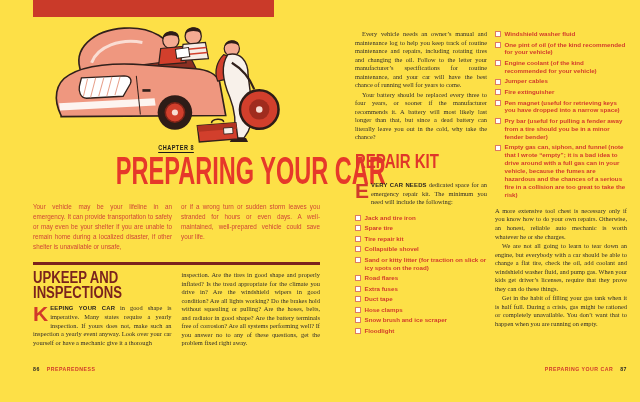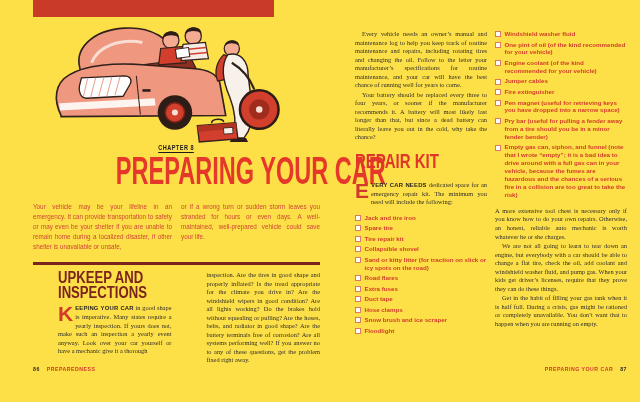--- a/index.html
+++ b/index.html
@@ -19,21 +19,21 @@
   .title span{display:inline-block;transform:scaleX(.62);transform-origin:50% 50%;}
 
   .intro{position:absolute;left:33px;top:202px;width:287px;display:flex;gap:9px;
          font-family:"Liberation Sans",sans-serif;font-size:6.3px;line-height:1.6;
          text-align:justify;color:#cf4636;}
   .intro p{margin:0;flex:1;}
 
   .rule{position:absolute;left:33px;top:262px;width:287px;height:3px;background:#7b231d;}
 
   .cols{position:absolute;left:33px;top:271px;width:287px;display:flex;gap:10px;}
-  .cols .col{flex:1;min-width:0;margin-left:25px;}
+  .cols .col{flex:1;min-width:0;}
   h2.upkeep{margin:0 0 4px;font-family:"Liberation Sans",sans-serif;font-weight:700;
             font-size:16px;line-height:.92;color:#7b231d;}
   h2.upkeep span{display:inline-block;transform:scaleX(.82);transform-origin:0 50%;white-space:nowrap;}
 
   .body-text{font-size:6.4px;line-height:1.33;text-align:justify;margin:0;color:#332e2a;}
   .body-text.indent{text-indent:7px;}
   .dropcap{float:left;font-family:"Liberation Sans",sans-serif;font-weight:700;font-size:21px;
            line-height:17px;color:#d13a2a;margin:1px 2px 0 0;}
   .leadin{font-family:"Liberation Sans",sans-serif;font-weight:700;font-size:5.9px;
           letter-spacing:.2px;color:#2b2420;}

